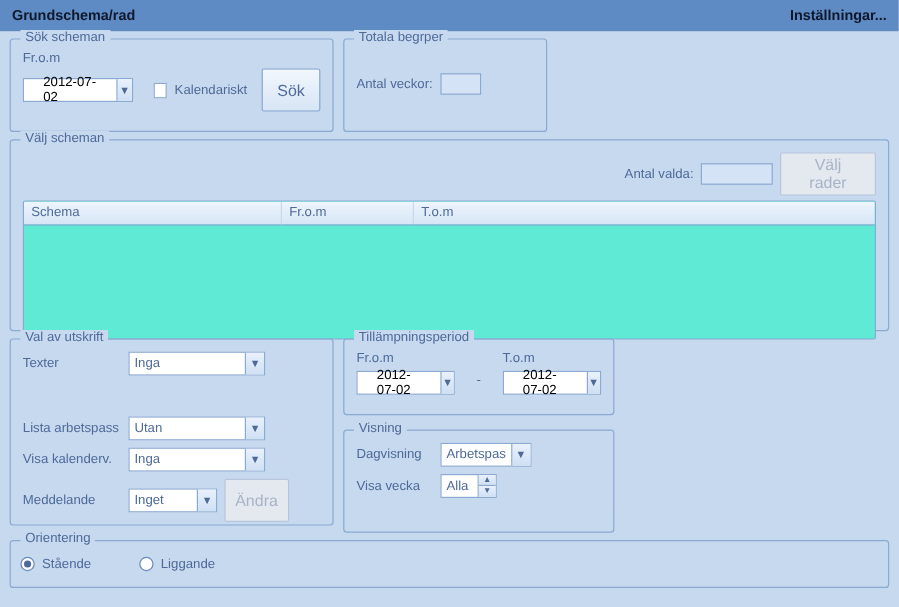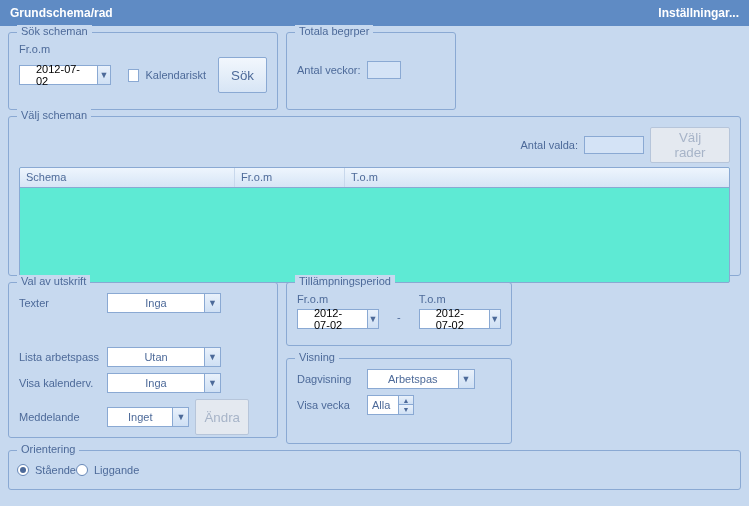--- a/index.html
+++ b/index.html
@@ -6,21 +6,21 @@
 body {
   font-family: Tahoma, Arial, sans-serif;
   font-size: 11px;
   background: #c7d9ef;
   width: 749px;
   height: 506px;
   overflow: hidden;
 }
 .header {
   background: #5f8bc4;
-  color: #ffffff;
+  color: #0f172a;
   font-weight: bold;
   font-size: 12px;
   padding: 6px 10px;
   display: flex;
   justify-content: space-between;
 }
 .header .right { cursor: pointer; text-align: center; }
 .content { padding: 6px 8px; }
 .fieldset {
   border: 1px solid #8aa9d3;
@@ -44,21 +44,21 @@
 .flex { display: flex; align-items: center; gap: 6px; }
 .lbl { color: #4d6a99; }
 .date-combo, .combo {
   display: inline-flex;
   align-items: center;
   background: #fff;
   border: 1px solid #8aa9d3;
   height: 20px;
 }
 .date-combo .val { padding: 0 16px; min-width: 64px; }
-.combo .val { padding: 0 20px; min-width: 86px; color: #4d6a99; text-align: center; }
+.combo .val { padding: 0 4px; min-width: 86px; color: #4d6a99; }
 .dd-btn {
   width: 16px; height: 18px;
   background: linear-gradient(#e9f1fb, #cfe0f4);
   border-left: 1px solid #8aa9d3;
   display: flex; align-items: center; justify-content: center;
   color: #4d6a99; font-size: 9px;
 }
 .checkbox {
   width: 13px; height: 13px;
   border: 1px solid #8aa9d3;
@@ -111,21 +111,21 @@
 .th2 { width: 110px; }
 .th3 { flex: 1; border-right: none; }
 .row2 { display: flex; gap: 8px; }
 .val-utskrift { width: 270px; height: 156px; }
 .right-col { display: flex; flex-direction: column; gap: 6px; flex: 0 0 210px; }
 .tillamp { height: 64px; }
 .visning { height: 86px; }
 .form-row { display: flex; align-items: center; margin-bottom: 6px; }
 .form-row .form-lbl { width: 88px; color: #4d6a99; }
 .sm-lbl { color: #4d6a99; font-size: 11px; margin-bottom: 2px; display: block; }
-.ori { display: flex; align-items: center; padding: 4px 8px; height:40px;}
+.ori { display: flex; gap: 40px; align-items: center; padding: 4px 8px; height:40px;}
 .radio {
   width: 12px; height: 12px; border-radius: 50%;
   border: 1px solid #6788b8; background: #fff;
   display: inline-flex; align-items: center; justify-content: center;
 }
 .radio.checked::after {
   content: ""; width: 6px; height: 6px; border-radius: 50%;
   background: #4d6a99;
 }
 .spinner {

